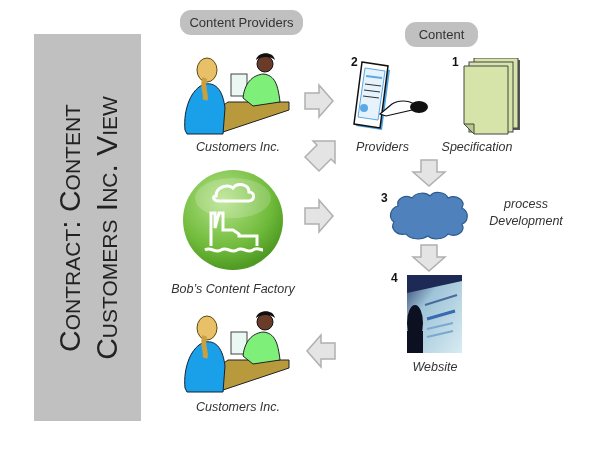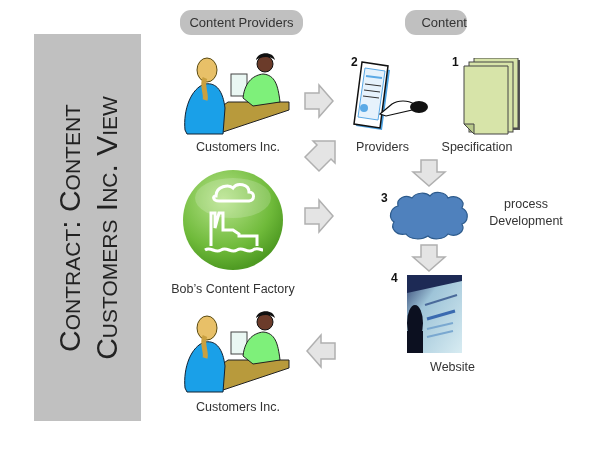--- a/index.html
+++ b/index.html
@@ -3,36 +3,36 @@
 <meta charset="utf-8">
 <style>
   html, body { margin:0; padding:0; background:#fff; }
   body { width:600px; height:450px; position:relative; overflow:hidden;
          font-family:"Liberation Sans", "DejaVu Sans", sans-serif; color:#222; }
   .abs { position:absolute; }
   .title-panel { left:34px; top:34px; width:107px; height:387px; background:#c0c0c0; }
   .title-text { position:absolute; left:53.5px; top:193.5px; width:387px; transform:translate(-50%,-50%) rotate(-90deg);
                 text-align:center; font-size:30px; line-height:37px; color:#222; font-variant:small-caps; white-space:nowrap; }
   .hdr { background:#c0c0c0; font-size:13px; color:#333; text-align:center; line-height:25px; height:25px;border-radius:11px; }
-  .lbl { font-size:12.5px; color:#333; text-align:center; white-space:nowrap; }
+  .lbl { font-size:12.5px; color:#333; text-align:center; white-space:nowrap;font-style:italic; }
   .num { font-size:12px; font-weight:bold; color:#111; }
   svg { display:block; }
 </style>
 </head>
 <body>
 
 <div class="abs title-panel">
   <div class="title-text">
     <div>Contract: Content</div>
     <div>Customers Inc. View</div>
   </div>
 </div>
 
 <div class="abs hdr" style="left:180px;top:10px;width:123px;">Content Providers</div>
-<div class="abs hdr" style="left:405px;top:10px;width:62px;text-align:right;">Content</div>
+<div class="abs hdr" style="left:405px;top:22px;width:73px;">Content</div>
 
 <div class="abs" style="left:183px;top:50px;width:110px;height:85px;">
   <svg width="110" height="85" viewBox="0 0 110 85">
     <polygon points="20,70 45,52 106,52 106,60 40,82" fill="#b89a3c" stroke="#222" stroke-width="1"></polygon>
     <rect x="48" y="24" width="16" height="22" fill="#eaf7f3" stroke="#444"></rect>
     <path d="M60,48 C62,30 72,25 80,24 C92,25 95,35 97,52 L70,56 Z" fill="#7ef07a" stroke="#222" stroke-width="1"></path>
     <circle cx="82" cy="14" r="8" fill="#6b3b2a" stroke="#111"></circle>
     <path d="M73,10 C74,2 90,0 92,10 C88,6 78,6 73,10" fill="#111"></path>
     <path d="M2,80 C0,60 8,38 22,34 C34,32 40,42 42,58 L40,84 L4,84 Z" fill="#1aa0e8" stroke="#123" stroke-width="1"></path>
     <ellipse cx="24" cy="20" rx="10" ry="12" fill="#e8c068" stroke="#5a4a10"></ellipse>
@@ -157,13 +157,13 @@
     <rect width="55" height="78" fill="url(#ws)"></rect>
     <polygon points="0,0 55,0 55,6 0,18" fill="#1d2a55"></polygon>
     <line x1="18" y1="30" x2="50" y2="20" stroke="#4a6a9a" stroke-width="2"></line>
     <line x1="20" y1="44" x2="48" y2="36" stroke="#3a6ab0" stroke-width="3"></line>
     <line x1="20" y1="54" x2="46" y2="48" stroke="#7aa8d0" stroke-width="2"></line>
     <line x1="20" y1="62" x2="46" y2="56" stroke="#7aa8d0" stroke-width="2"></line>
     <ellipse cx="8" cy="48" rx="8" ry="18" fill="#0c1020"></ellipse>
     <rect x="0" y="56" width="16" height="22" fill="#0c1020"></rect>
   </svg>
 </div>
-<div class="abs lbl" style="left:395px;top:360px;width:80px;text-align:right;">Website</div>
+<div class="abs lbl" style="left:395px;top:360px;width:80px;">Website</div>
 
 </body></html>

